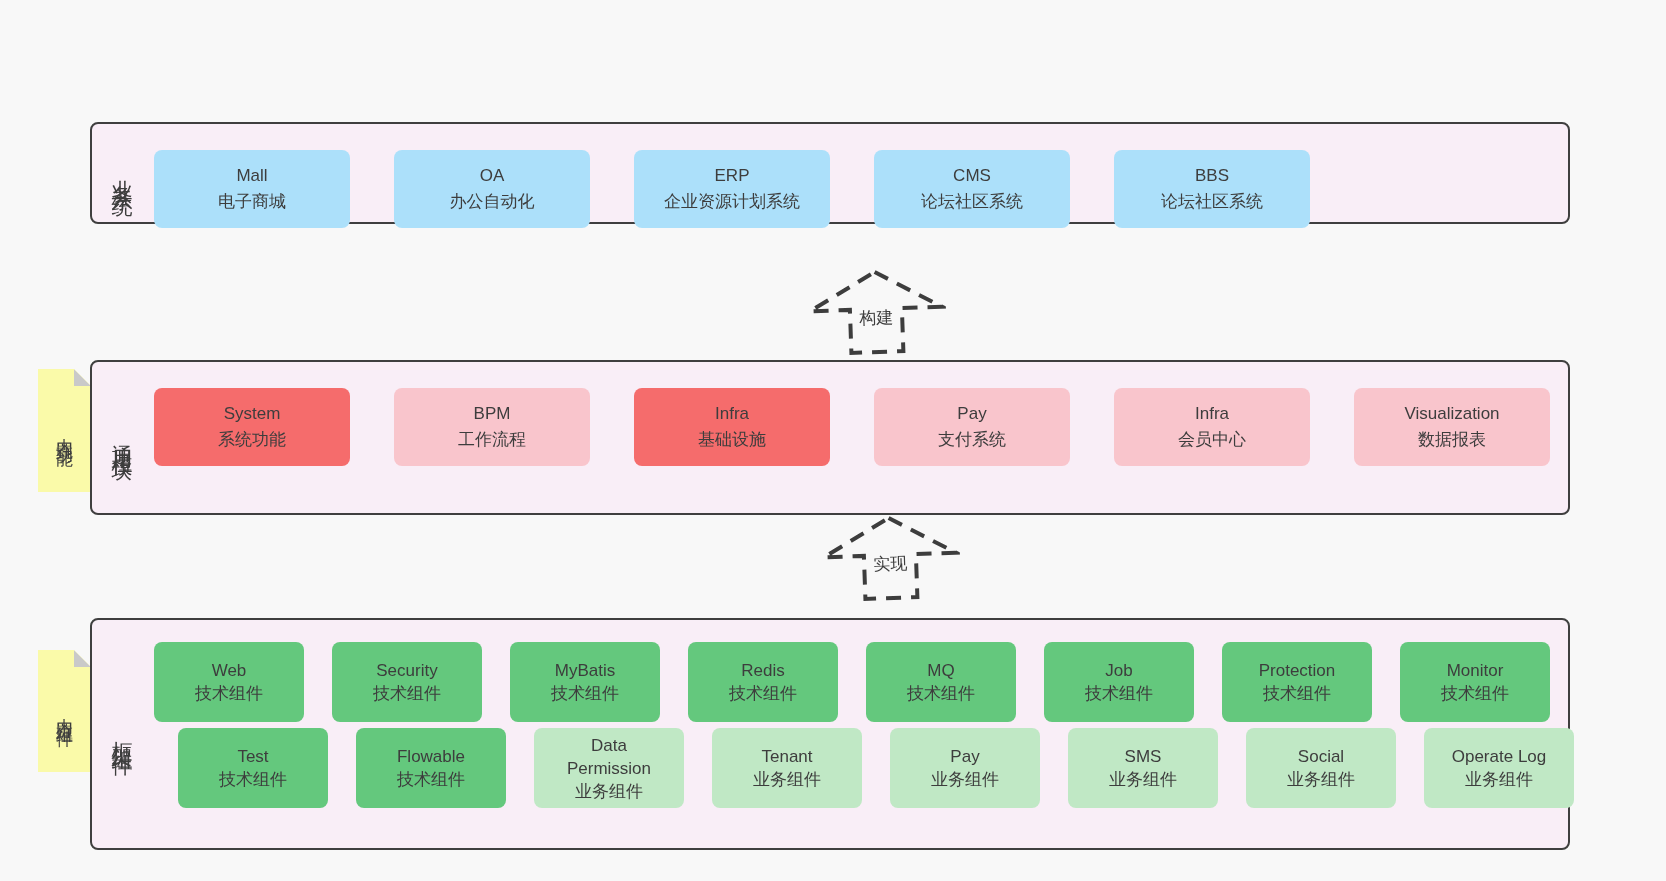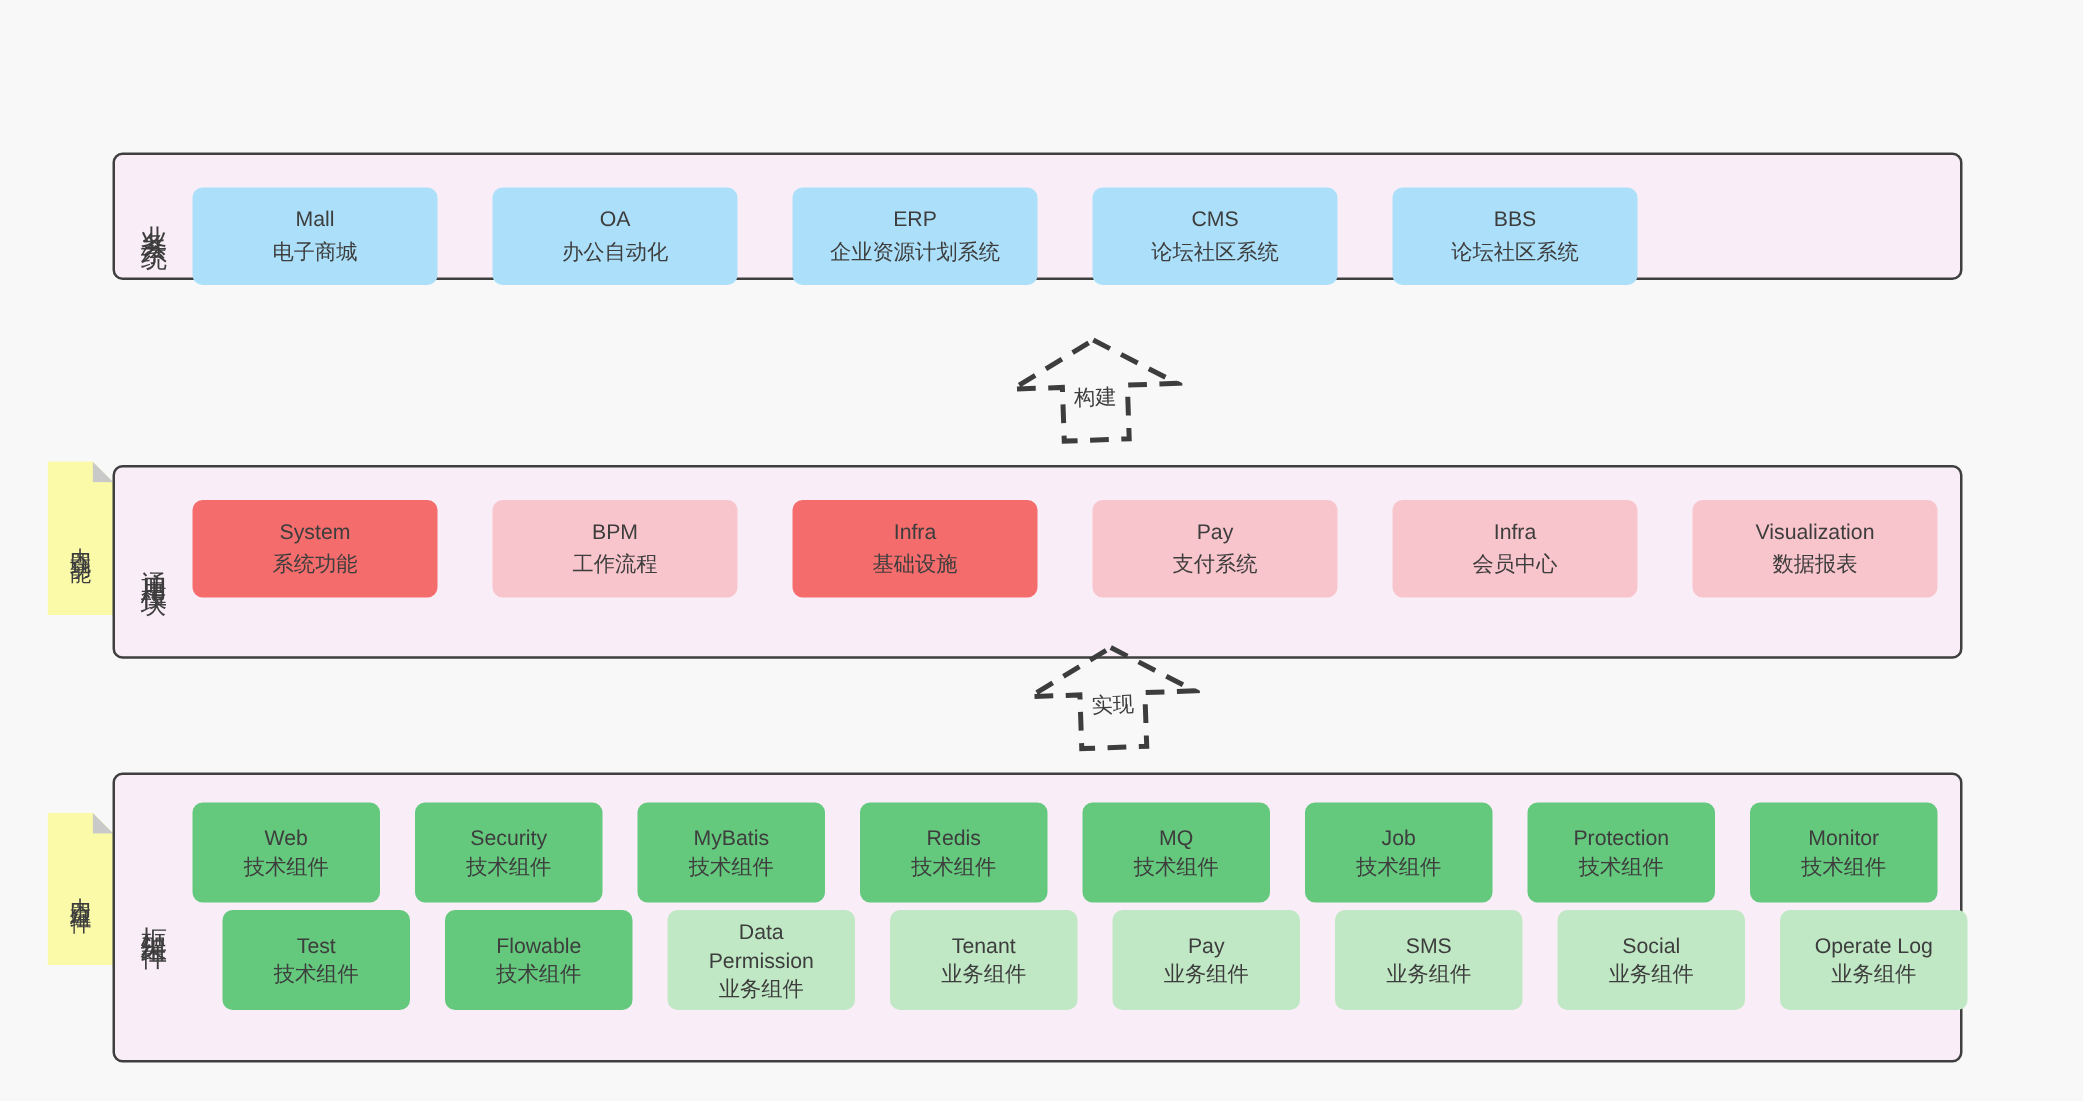--- a/index.html
+++ b/index.html
@@ -4,21 +4,21 @@
 <style>
   * { margin:0; padding:0; box-sizing:border-box; }
   html,body { background:#f8f8f8; }
   body { font-family:"Liberation Sans","DejaVu Sans",sans-serif; color:#3d3d3d; }
 
   .canvas { position:relative; width:1666px; height:881px; background:#f8f8f8; overflow:hidden; }
 
   .panel { position:absolute; left:90px; width:1480px; background:#f9eef7;
            border:2px solid #3f3f3f; border-radius:8px; }
   #panel-business   { top:122px; height:102px; }
-  #panel-modules    { top:372px; height:155px; }
+  #panel-modules    { top:360px; height:155px; }
   #panel-components { top:618px; height:232px; }
 
   .panel-label { position:absolute; left:16px; top:50%; transform:translateY(-50%);
                  writing-mode:vertical-rl; text-orientation:upright;
                  font-size:21px; letter-spacing:5px; color:#3d3d3d; }
 
   .boxrow { position:absolute; left:62px; display:flex; }
   .gap6 { gap:44px; }
   .gap8 { gap:28px; }
   #row-business { top:26px; }

